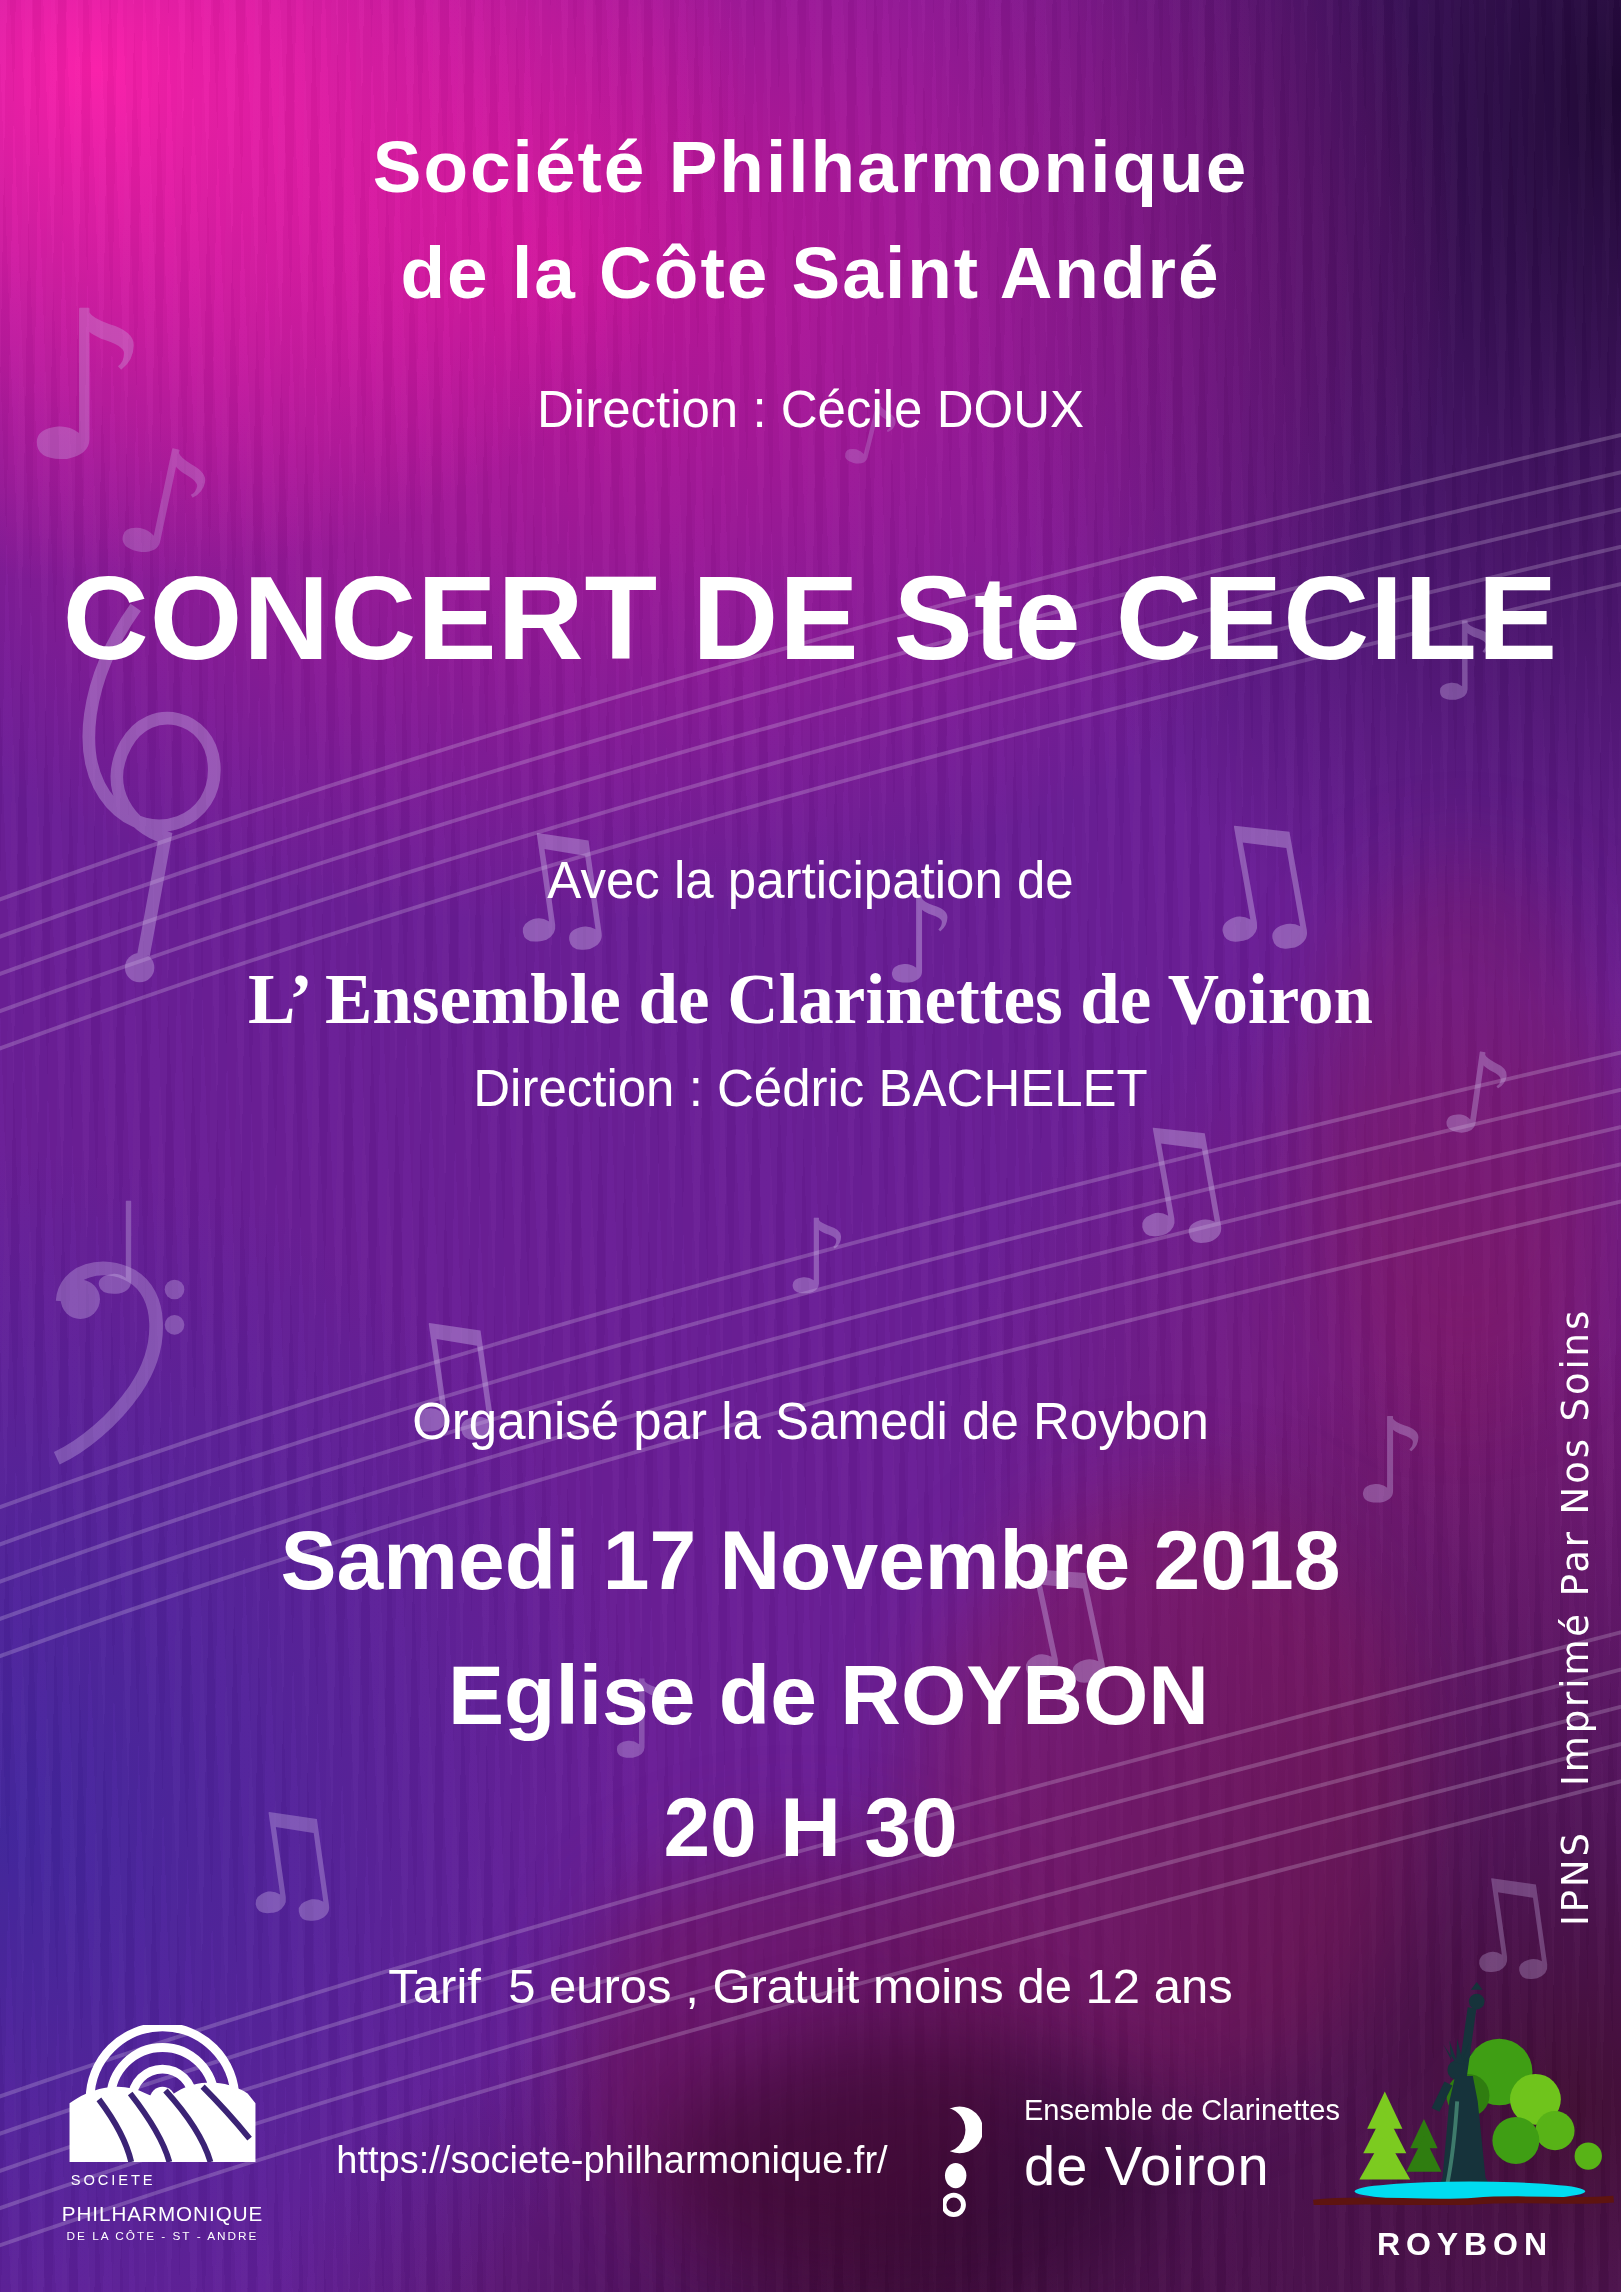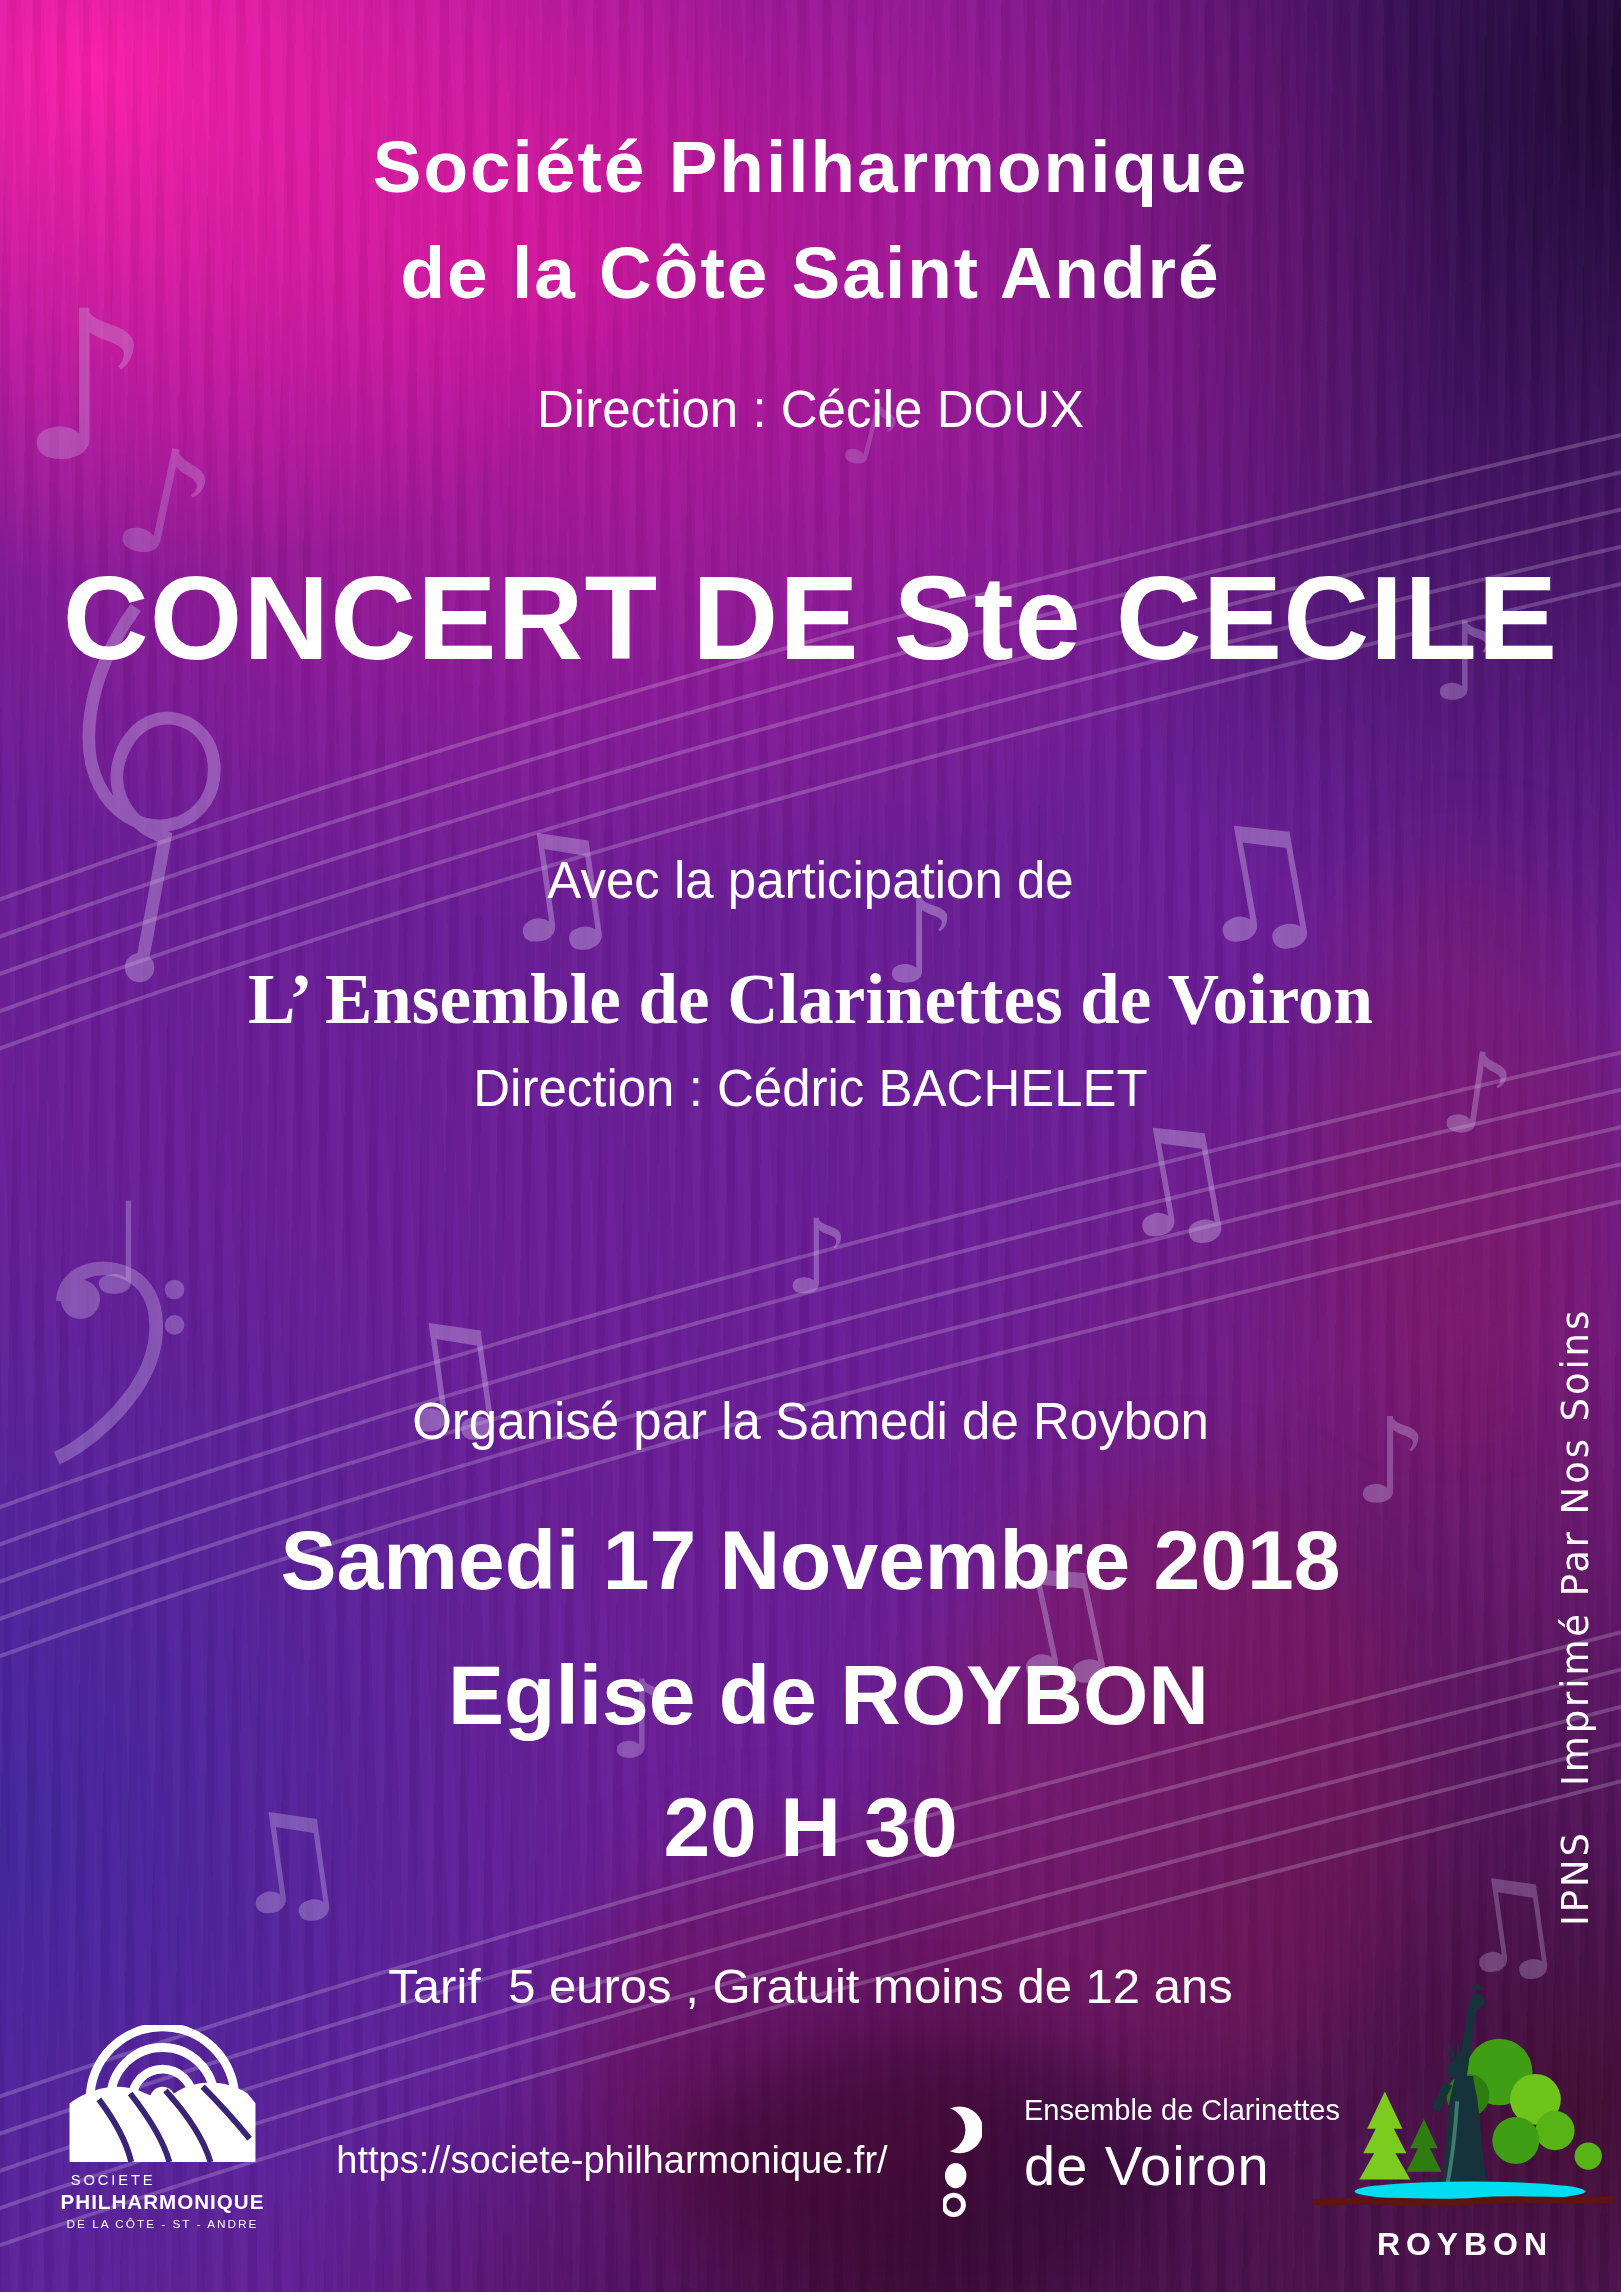--- a/index.html
+++ b/index.html
@@ -50,21 +50,21 @@
 
   .ipns {
     position:absolute; top:1201px; right:9.8px; height:725px; width:57px;
     writing-mode:vertical-rl; transform:rotate(180deg);
     font-size:37px; letter-spacing:2.9px; white-space:pre; color:#ffffff;
     font-family:"DejaVu Sans", sans-serif;
   }
 
   .phil-logo { position:absolute; left:57px; top:2025px; width:211px; text-align:center; }
   .phil-logo .l1 { font-size:14.7px; letter-spacing:2.9px; text-align:left; padding-left:13.7px; margin-top:5.9px; }
-  .phil-logo .l2 { font-size:20.6px; font-weight:bold; letter-spacing:1px; margin-top:2px; }
+  .phil-logo .l2 { font-size:20.6px; font-weight:normal; letter-spacing:1px; margin-top:14px; }
   .phil-logo .l3 { font-size:11.8px; letter-spacing:2px; margin-top:2.9px; }
 
   .url { position:absolute; left:323px; top:2139px; width:578px; text-align:center; font-size:38px; font-weight:normal; }
 
   .clar-logo { position:absolute; left:943px; top:2094px; }
   .clar-icon { position:absolute; left:0; top:5.9px; }
   .clar-text { margin-left:81px; }
   .clar-text .c1 { font-size:29px; }
   .clar-text .c2 { font-size:56px; font-weight:normal; letter-spacing:1px; margin-top:5.9px; }
 

